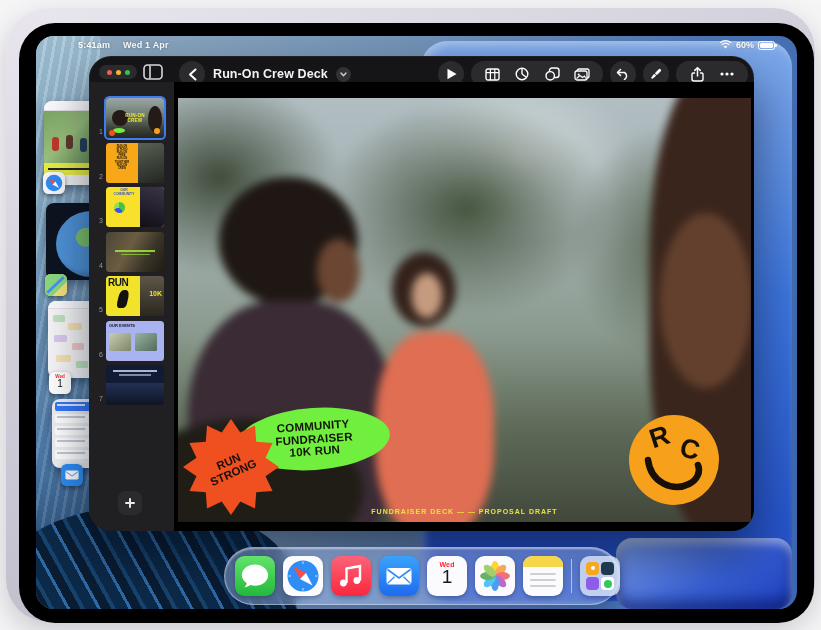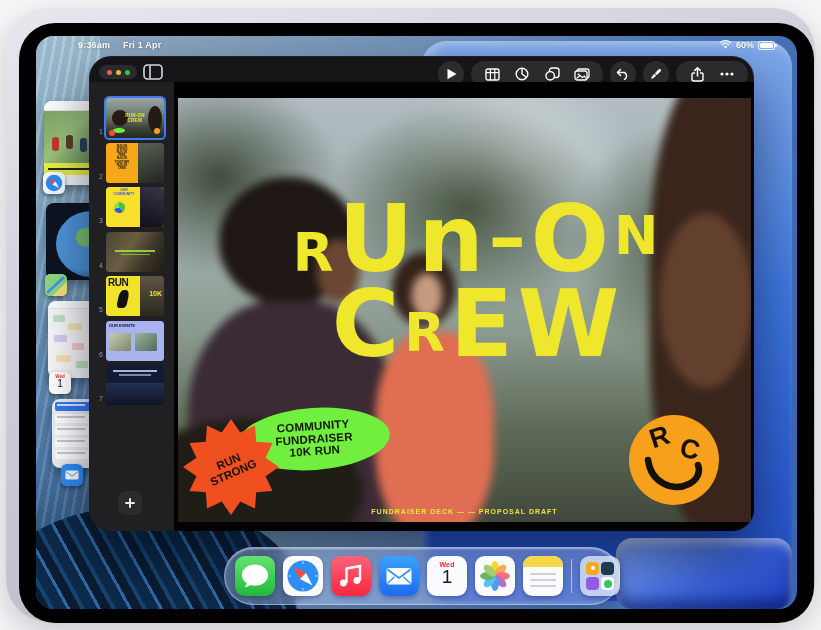--- a/index.html
+++ b/index.html
@@ -197,22 +197,22 @@
   </div>
 
   <div class="screen" style="position:absolute;">
 
     <div class="bg-window"></div>
     <div class="wall-left"></div>
     <div class="wall-fabric"></div>
     <div class="wall-pillow"></div>
 
     <div class="status-left">
-      <span>9:36am</span>
-      <span class="date">Fri 1 Apr</span>
+      <span>5:41am</span>
+      <span class="date">Wed 1 Apr</span>
     </div>
     <div class="status-right">
       <svg width="13" height="10" viewBox="0 0 13 10">
         <path d="M6.5 8.6 L4.6 6.6 a2.9 2.9 0 0 1 3.8 0 Z" fill="#fff"></path>
         <path d="M2.9 4.9 a5.2 5.2 0 0 1 7.2 0" stroke="#fff" stroke-width="1.3" fill="none"></path>
         <path d="M1 2.9 a8 8 0 0 1 11 0" stroke="#fff" stroke-width="1.3" fill="none"></path>
       </svg>
       <span>60%</span>
       <span class="battery">
           <i></i>
@@ -287,20 +287,33 @@
         <i class="t-yel"></i>
         <i class="t-grn"></i>
       </div>
       <div class="viewbtn">
         <svg width="20" height="16" viewBox="0 0 20 16">
             <rect x="1" y="1" width="18" height="14" rx="3.5" fill="none" stroke="#d8d8dc" stroke-width="1.6"></rect>
             <line x1="7" y1="1.5" x2="7" y2="14.5" stroke="#d8d8dc" stroke-width="1.6"></line>
           </svg>
       </div>
 
+      <div class="toolbar-title">
+        <div class="circ">
+          <svg width="9" height="13" viewBox="0 0 9 13">
+              <path d="M7.5 1.5 L2 6.5 L7.5 11.5" stroke="#fff" stroke-width="2" fill="none" stroke-linecap="round" stroke-linejoin="round"></path>
+            </svg>
+        </div>
+        <span class="title">Run-On Crew Deck</span>
+        <div class="chev-circ">
+          <svg width="7" height="5" viewBox="0 0 7 5">
+              <path d="M1 1 L3.5 3.8 L6 1" stroke="#cfcfd4" stroke-width="1.4" fill="none" stroke-linecap="round"></path>
+            </svg>
+        </div>
+      </div>
 
       <div class="toolbar-right">
         <div class="circ">
           <svg width="11" height="12" viewBox="0 0 11 12">
               <polygon points="1.5,0.8 10.5,6 1.5,11.2" fill="#fff"></polygon>
             </svg>
         </div>
         <div class="pill">
           <div class="ibtn">
             <svg width="15" height="13" viewBox="0 0 15 13">
@@ -453,24 +466,20 @@
               <div class="r1face"></div>
               <div class="r1body"></div>
             <div class="r2hair"></div>
               <div class="r2face"></div>
               <div class="r2body"></div>
             <div class="rface"></div>
               <div class="rcheek"></div>
               <div class="fg"></div>
           </div>
 
-          <div class="slide-title">
-            <div><span class="seg-sm">R</span><span class="seg-lg">U</span><span class="seg-lg">n</span><span class="seg-dash">–</span><span class="seg-lg">O</span><span class="seg-smr">N</span></div>
-            <div><span class="seg-lg">C</span><span class="seg-sm2">R</span><span class="seg-lg">E</span><span class="seg-lg">W</span></div>
-          </div>
 
           <div class="badge-green">
             <span>COMMUNITY<br>FUNDRAISER<br>10K RUN</span>
           </div>
 
           <div class="badge-star">
             <svg width="98" height="98" viewBox="0 0 96 96">
               <polygon fill="#f04f1f" points="95,48 81.8,57.1 88.7,71.5 72.7,72.7 71.5,88.7 57.1,81.8 48,95 38.9,81.8 24.5,88.7 23.3,72.7 7.3,71.5 14.2,57.1 1,48 14.2,38.9 7.3,24.5 23.3,23.3 24.5,7.3 38.9,14.2 48,1 57.1,14.2 71.5,7.3 72.7,23.3 88.7,24.5 81.8,38.9"></polygon>
             </svg>
             <div class="txt">RUN<br>STRONG</div>

